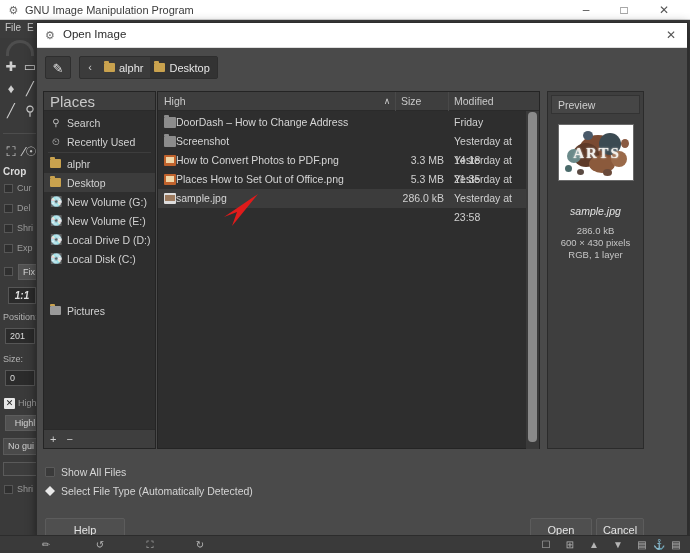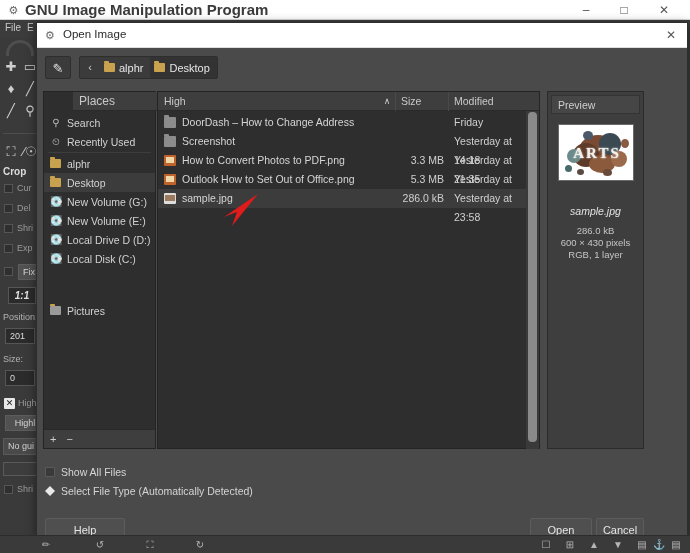--- a/index.html
+++ b/index.html
@@ -15,21 +15,21 @@
   .gimp-titlebar {
     position: absolute; left: 0; top: 0; width: 690px; height: 20px;
     background: #ffffff; border-bottom: 1px solid #d8d8d8;
   }
   .gimp-titlebar .tb-icon {
     position: absolute; left: 7px; top: 4px; width: 13px; height: 13px;
     font-size: 11px; line-height: 13px; color: #6a6a6a; text-align: center;
   }
   .gimp-titlebar .tb-text {
     position: absolute; left: 25px; top: 3px;
-    font-size: 15px; color: #3b3b3b; line-height: 14px; font-weight: bold;
+    font-size: 11px; color: #3b3b3b; line-height: 14px;
   }
   .wbtn {
     position: absolute; top: 0; width: 36px; height: 20px;
     color: #555; font-size: 12px; line-height: 20px; text-align: center;
   }
   .wbtn.min { right: 86px; }
   .wbtn.max { right: 48px; }
   .wbtn.close { right: 8px; }
 
   .gimp-menubar {
@@ -176,21 +176,21 @@
   }
 
   
   .places {
     position: absolute; left: 42px; top: 90px; width: 113px; height: 358px;
     background: #2e2e2e; border: 1px solid #242424;
   }
   .places-head {
     position: absolute; left: 0; top: 0; width: 111px; height: 19px;
     background: #3e3e3e; border-bottom: 1px solid #2a2a2a;
-    color: #c9c9c9; font-size: 12px; line-height: 19px; padding-left: 6px; margin-left: 29px;
+    color: #c9c9c9; font-size: 15px; line-height: 19px; padding-left: 6px;
   }
   .place {
     position: absolute; left: 0; width: 111px; height: 19px;
     display: flex; align-items: center; gap: 5px; padding-left: 6px;
     color: #d2d2d2; font-size: 10.5px; white-space: nowrap;
   }
   .place.sel { background: #3c3c3c; }
   .place .pico {
     width: 12px; height: 11px; flex: 0 0 12px; position: relative;
     font-size: 10px; line-height: 11px; text-align: center; color: #bdbdbd;
@@ -227,21 +227,21 @@
   .fp-divider {
     position: absolute; top: 0; width: 1px; height: 19px; background: #494949;
   }
   .frow {
     position: absolute; left: 0; width: 381px; height: 19px;
     font-size: 10.5px; color: #d5d5d5;
   }
   .frow.sel { background: #3c3c3c; }
   .frow .fname {
     position: absolute; left: 6px; top: 0; height: 19px;
-    display: flex; align-items: center; gap: 6px; line-height: 19px;
+    display: flex; align-items: center; line-height: 19px;
   }
   .frow .fsize {
     position: absolute; left: 224px; top: 0; width: 62px; height: 19px;
     text-align: right; line-height: 19px; color: #d0d0d0;
   }
   .frow .fmod {
     position: absolute; left: 296px; top: 0; height: 19px; line-height: 19px;
     color: #d0d0d0;
   }
   .ic { width: 12px; height: 11px; flex: 0 0 12px; position: relative; }
@@ -555,21 +555,21 @@
           <span class="ic png"></span>
           <span>How to Convert Photos to PDF.png</span>
         </div>
         <div class="fsize">3.3 MB</div>
         <div class="fmod">Yesterday at 21:35</div>
       </div>
 
       <div class="frow" style="top:78px;">
         <div class="fname">
           <span class="ic png"></span>
-          <span>Outlook How to Set Out of Office.png</span>
+          <span>Places How to Set Out of Office.png</span>
         </div>
         <div class="fsize">5.3 MB</div>
         <div class="fmod">Yesterday at 23:43</div>
       </div>
 
       <div class="frow sel" style="top:97px;">
         <div class="fname">
           <span class="ic jpg"></span>
           <span>sample.jpg</span>
         </div>

